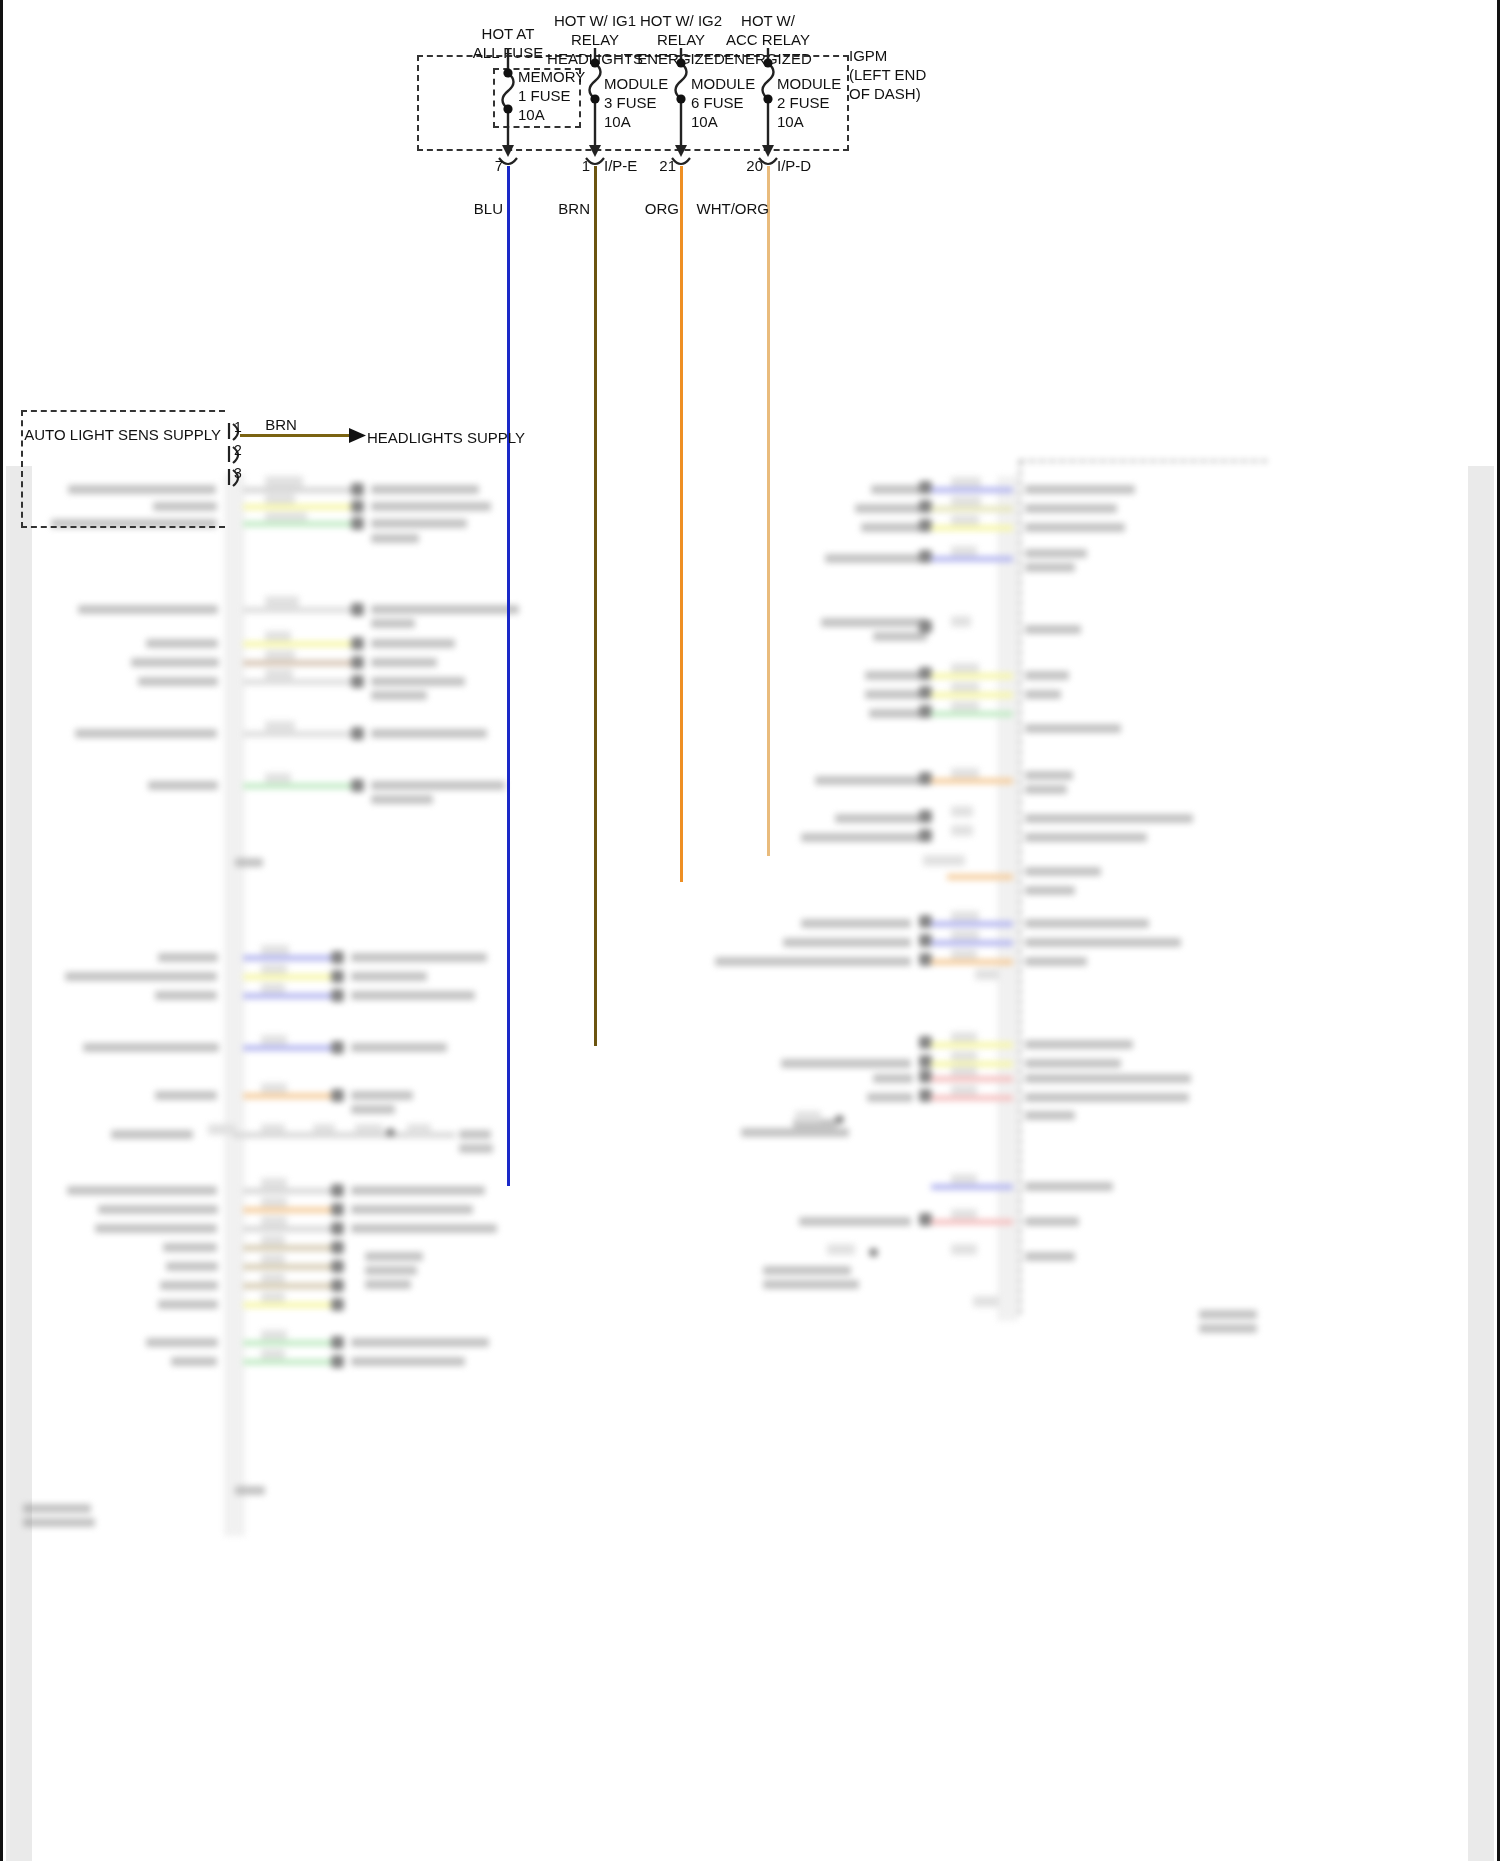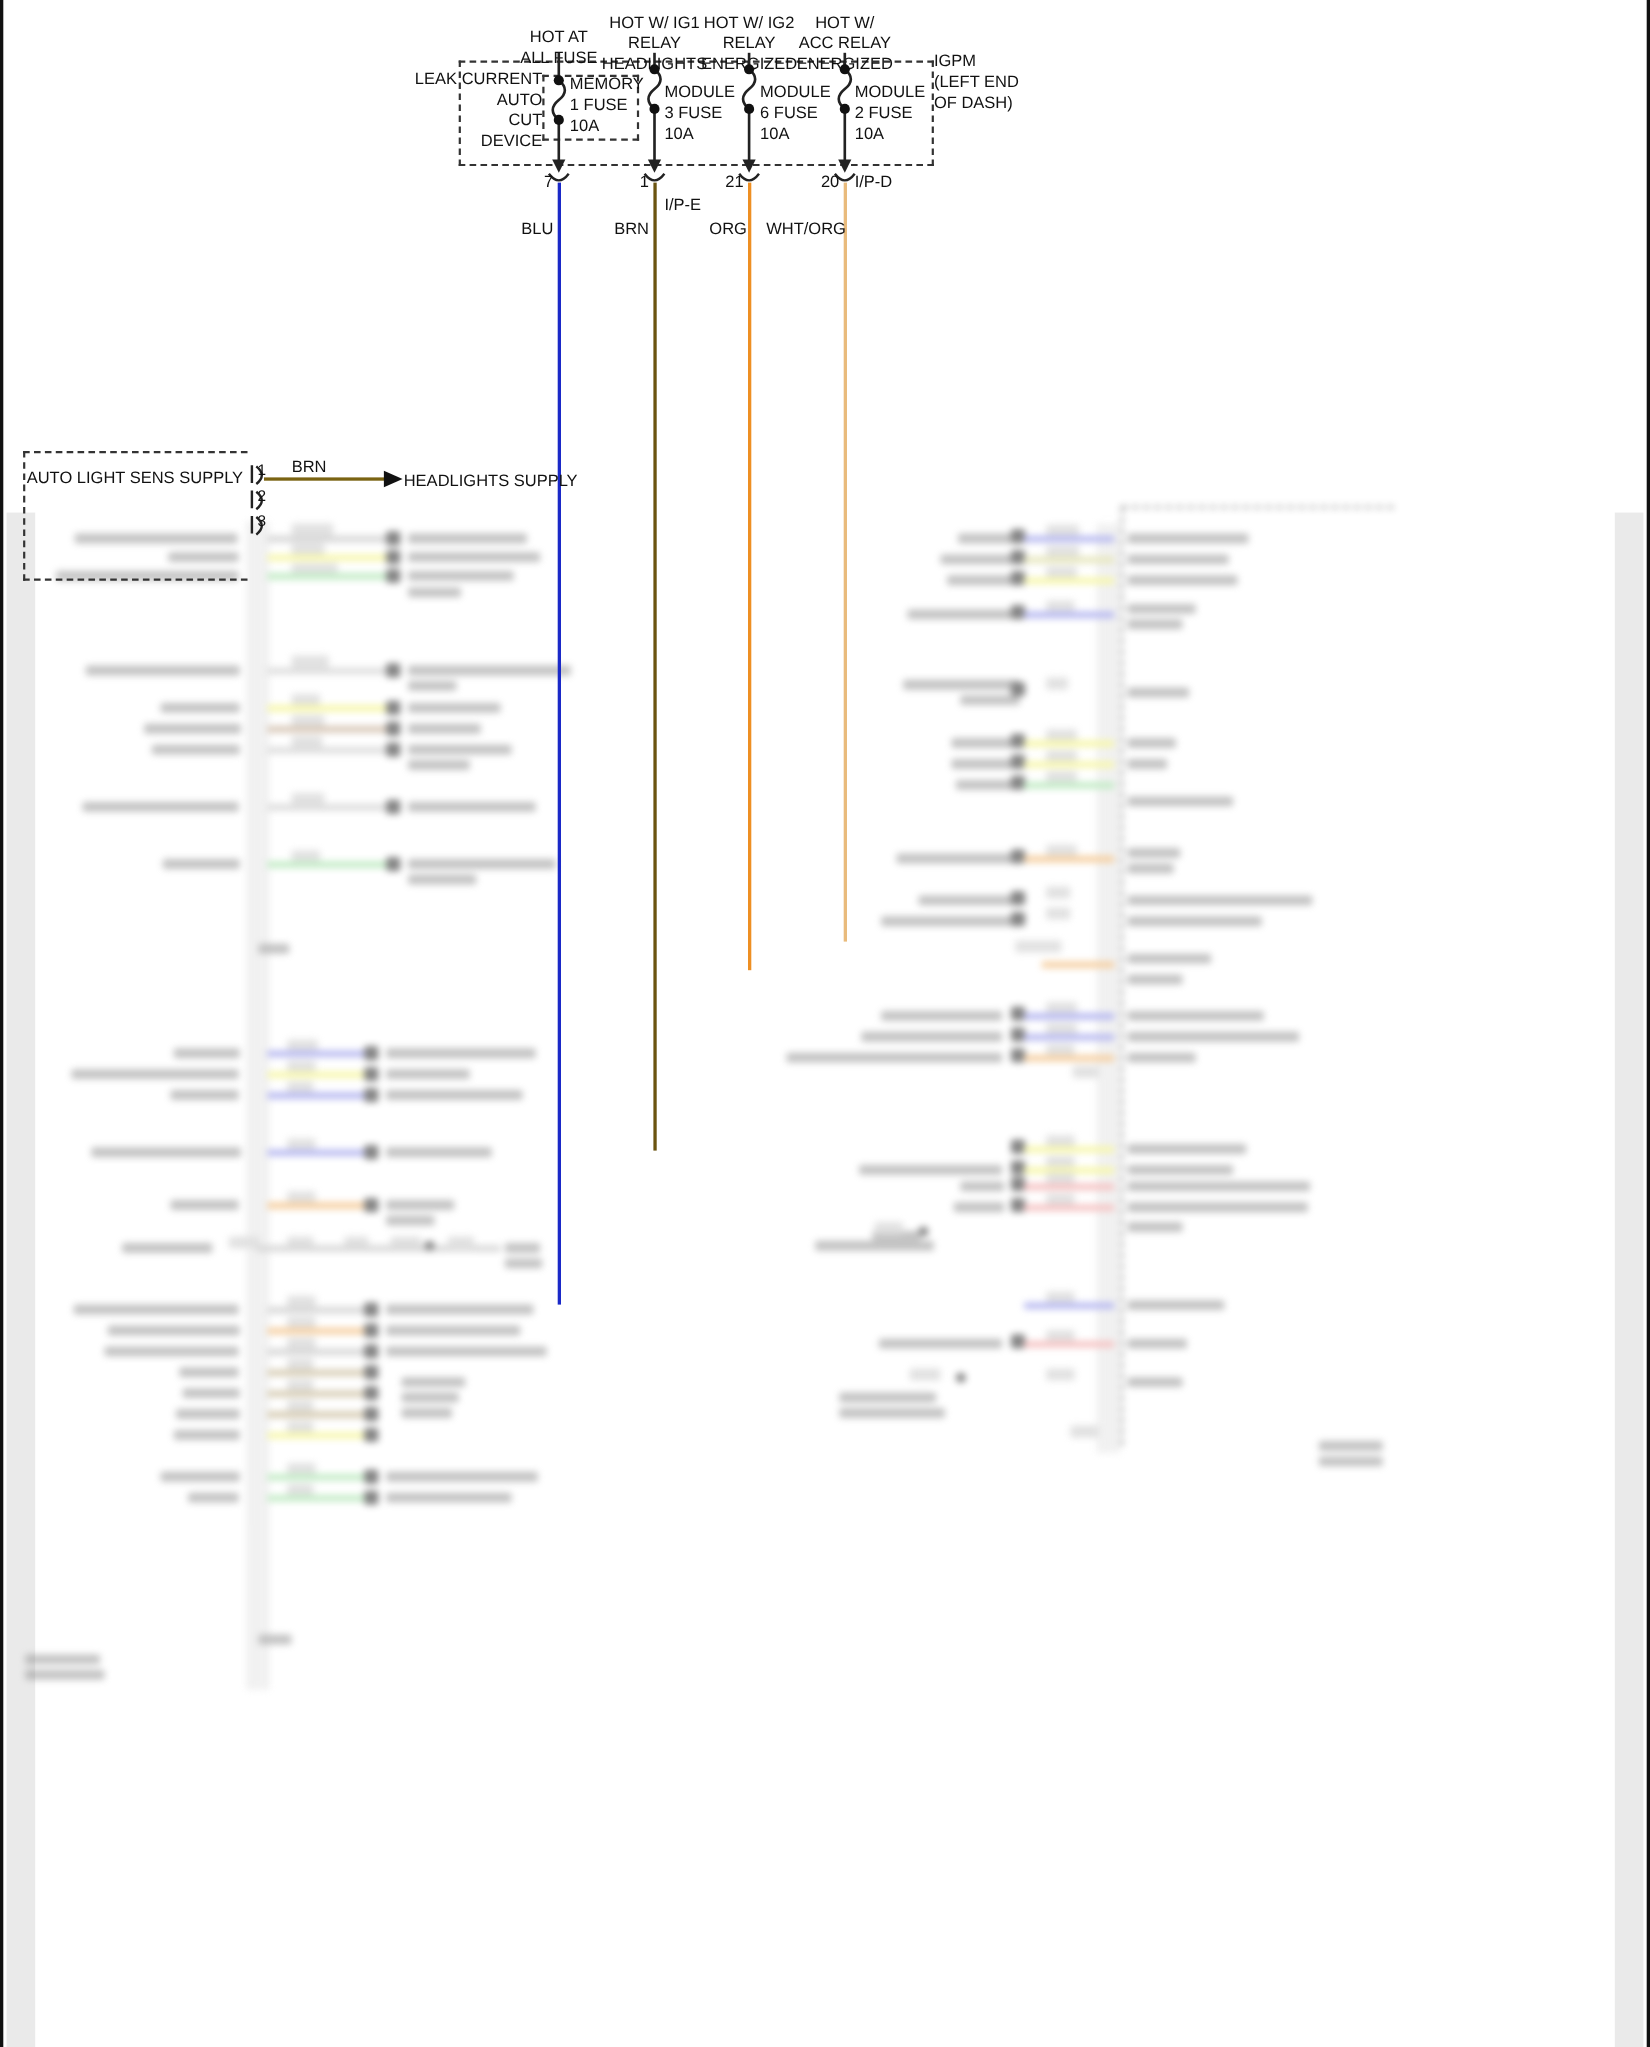--- a/index.html
+++ b/index.html
@@ -411,24 +411,20 @@
 HEADLIGHTS</div>
 
   <div class="txt center" style="left:678px; top:11px; width:160px;">HOT W/ IG2
 RELAY
 ENERGIZED</div>
 
   <div class="txt center" style="left:765px; top:11px; width:160px;">HOT W/
 ACC RELAY
 ENERGIZED</div>
 
-  <div class="txt right" style="left:490px; top:62px; width:180px; text-align:right;">LEAK CURRENT
-AUTO
-CUT
-DEVICE</div>
 
   <div class="txt" style="left:846px; top:46px;">IGPM
 (LEFT END
 OF DASH)</div>
 
   <svg class="abs" width="520" height="200" style="left:420px; top:0px;" viewBox="0 0 520 200">
 
     <g stroke="#222" stroke-width="2.4" fill="none">
       <line x1="85" y1="48" x2="85" y2="73"></line>
       <path d="M85 73 q11 9 0 18 q-11 9 0 18"></path>
@@ -481,21 +477,21 @@
 10A</div>
   <div class="txt" style="left:774px; top:74px;">MODULE
 2 FUSE
 10A</div>
 
   <div class="txt right" style="left:500px; top:156px;">7</div>
   <div class="txt right" style="left:587px; top:156px;">1</div>
   <div class="txt right" style="left:673px; top:156px;">21</div>
   <div class="txt right" style="left:760px; top:156px;">20</div>
 
-  <div class="txt" style="left:601px; top:156px;margin-top:21px;">I/P-E</div>
+  <div class="txt" style="left:601px; top:156px;">I/P-E</div>
   <div class="txt" style="left:774px; top:156px;">I/P-D</div>
 
   <div class="wire-v" style="left:504px; top:166px; height:1020px; background:#1a29c8;"></div>
   <div class="wire-v" style="left:591px; top:166px; height:880px; background:#6b5410;"></div>
   <div class="wire-v" style="left:677px; top:166px; height:716px; background:#ee8f23;"></div>
   <div class="wire-v" style="left:764px; top:166px; height:690px; background:#e9bb7c;"></div>
 
   <div class="txt right" style="left:500px; top:199px;">BLU</div>
   <div class="txt right" style="left:587px; top:199px;">BRN</div>
   <div class="txt right" style="left:676px; top:199px;">ORG</div>

